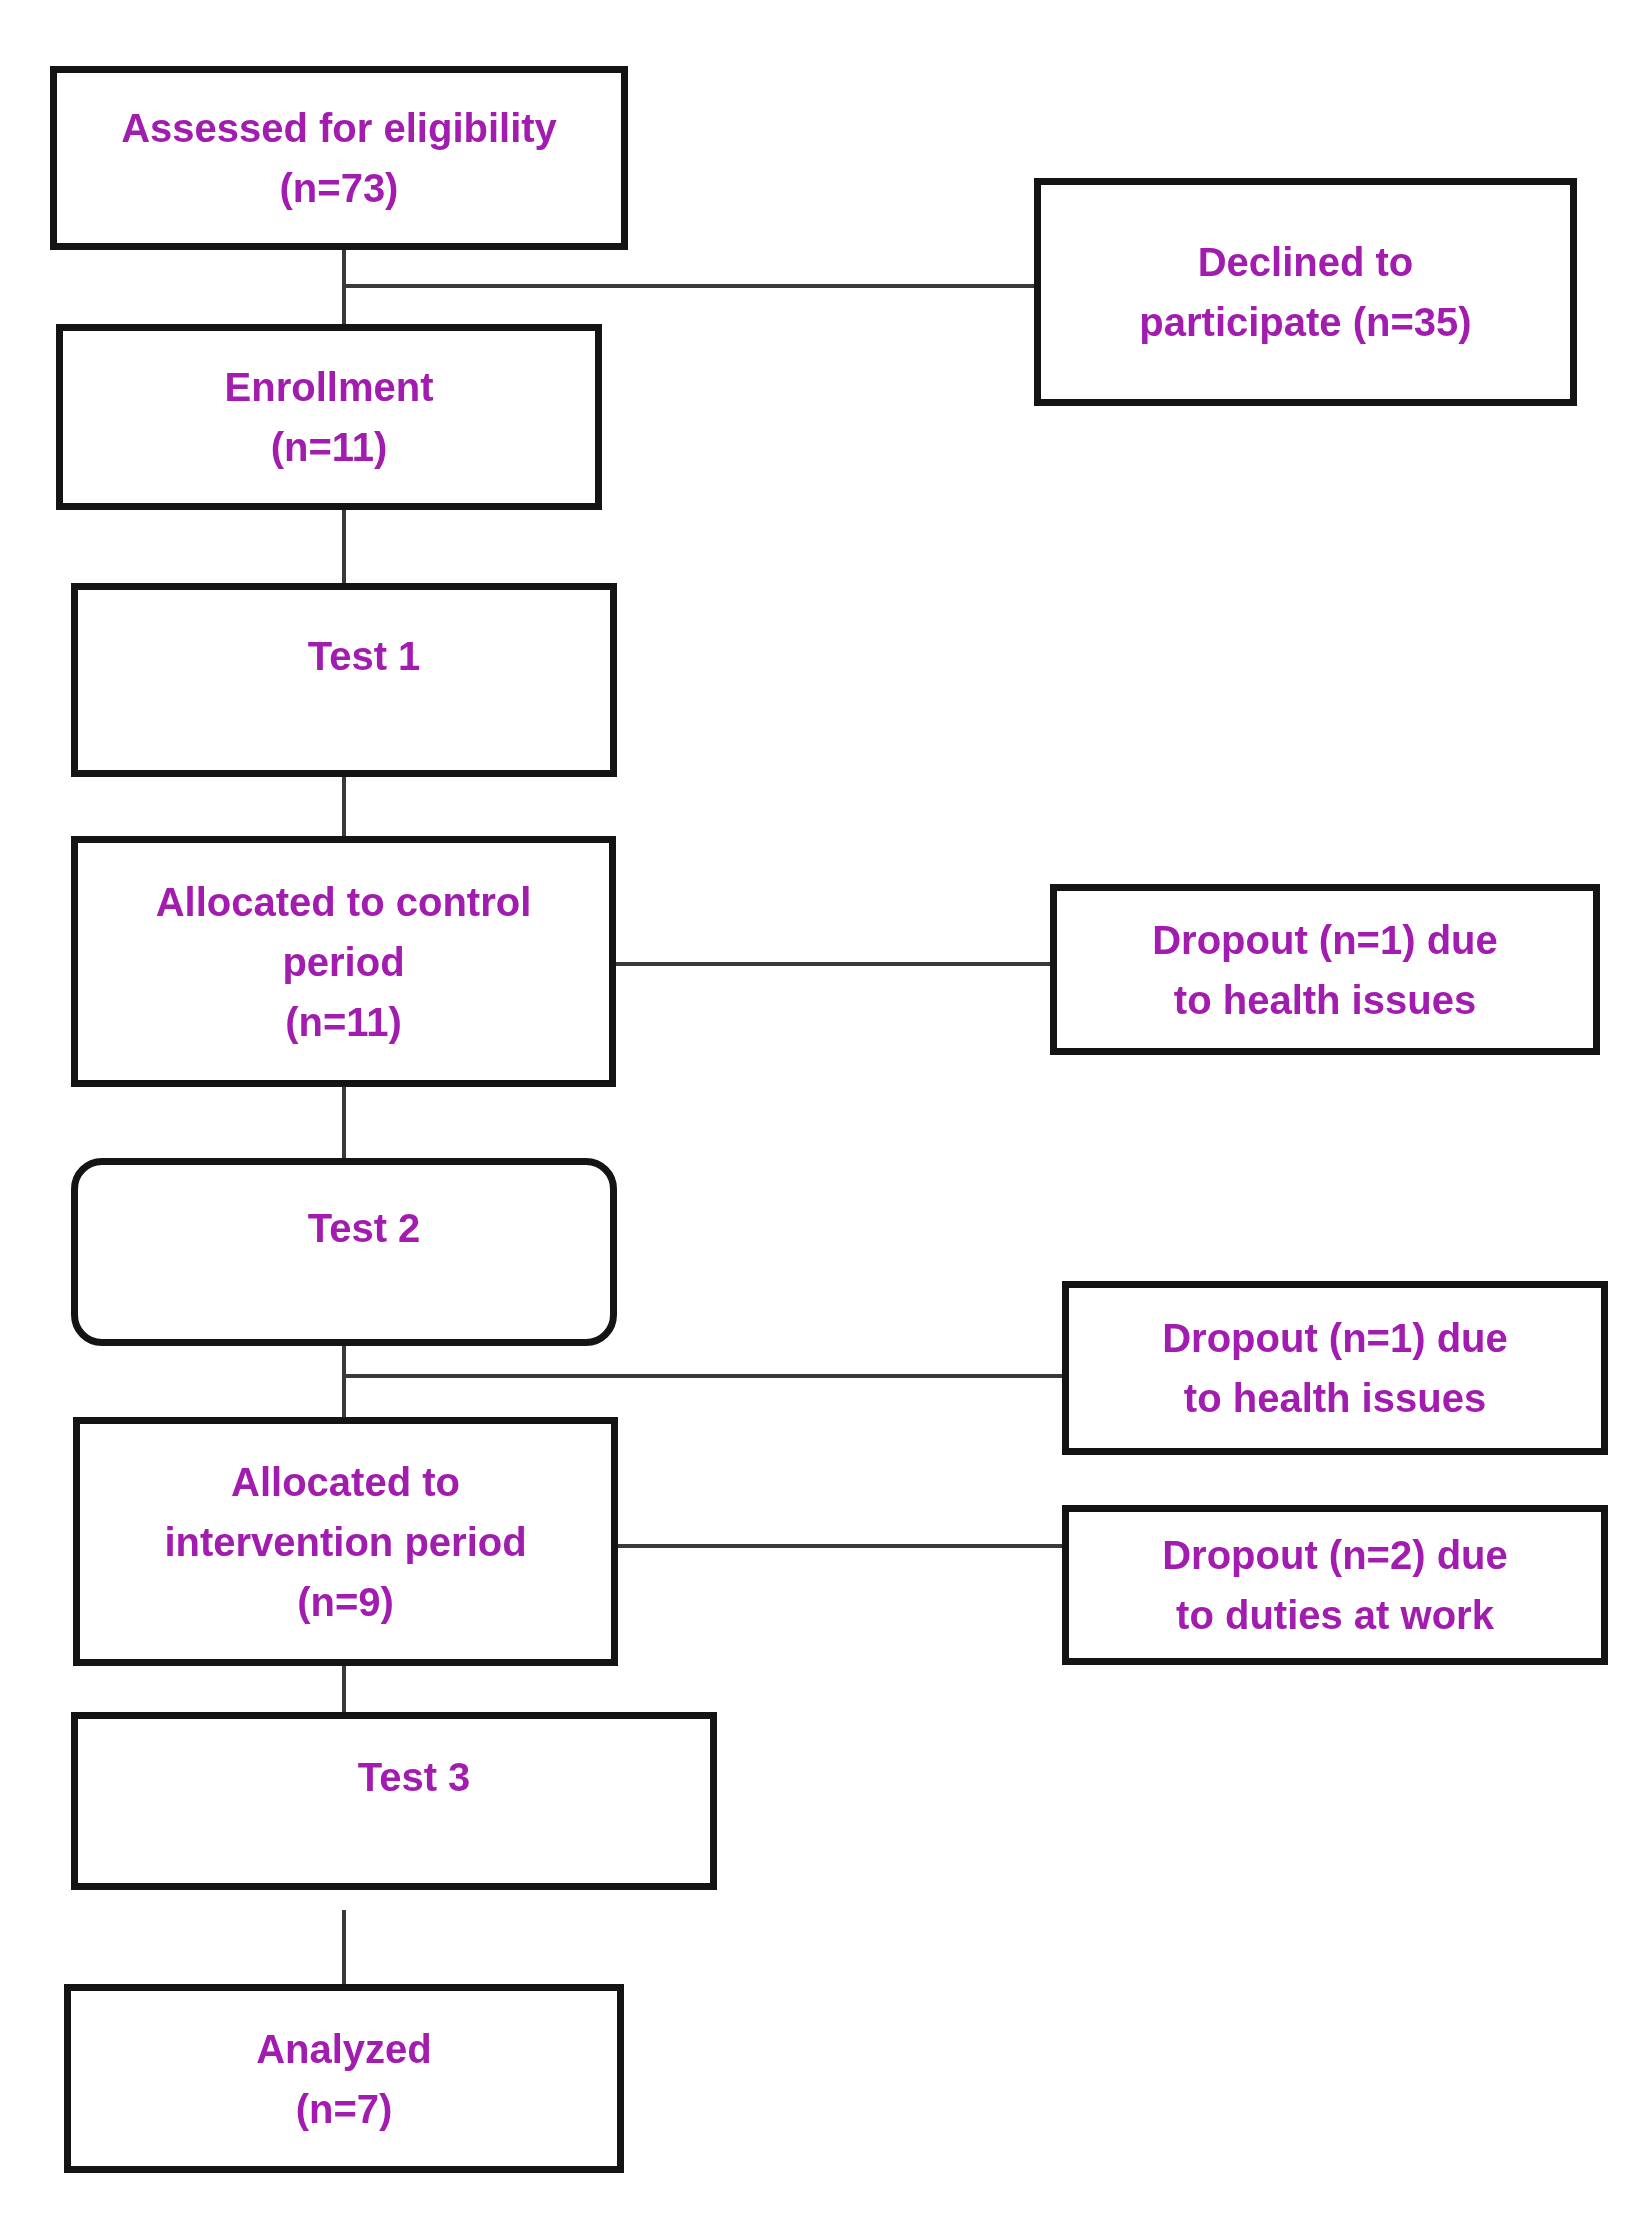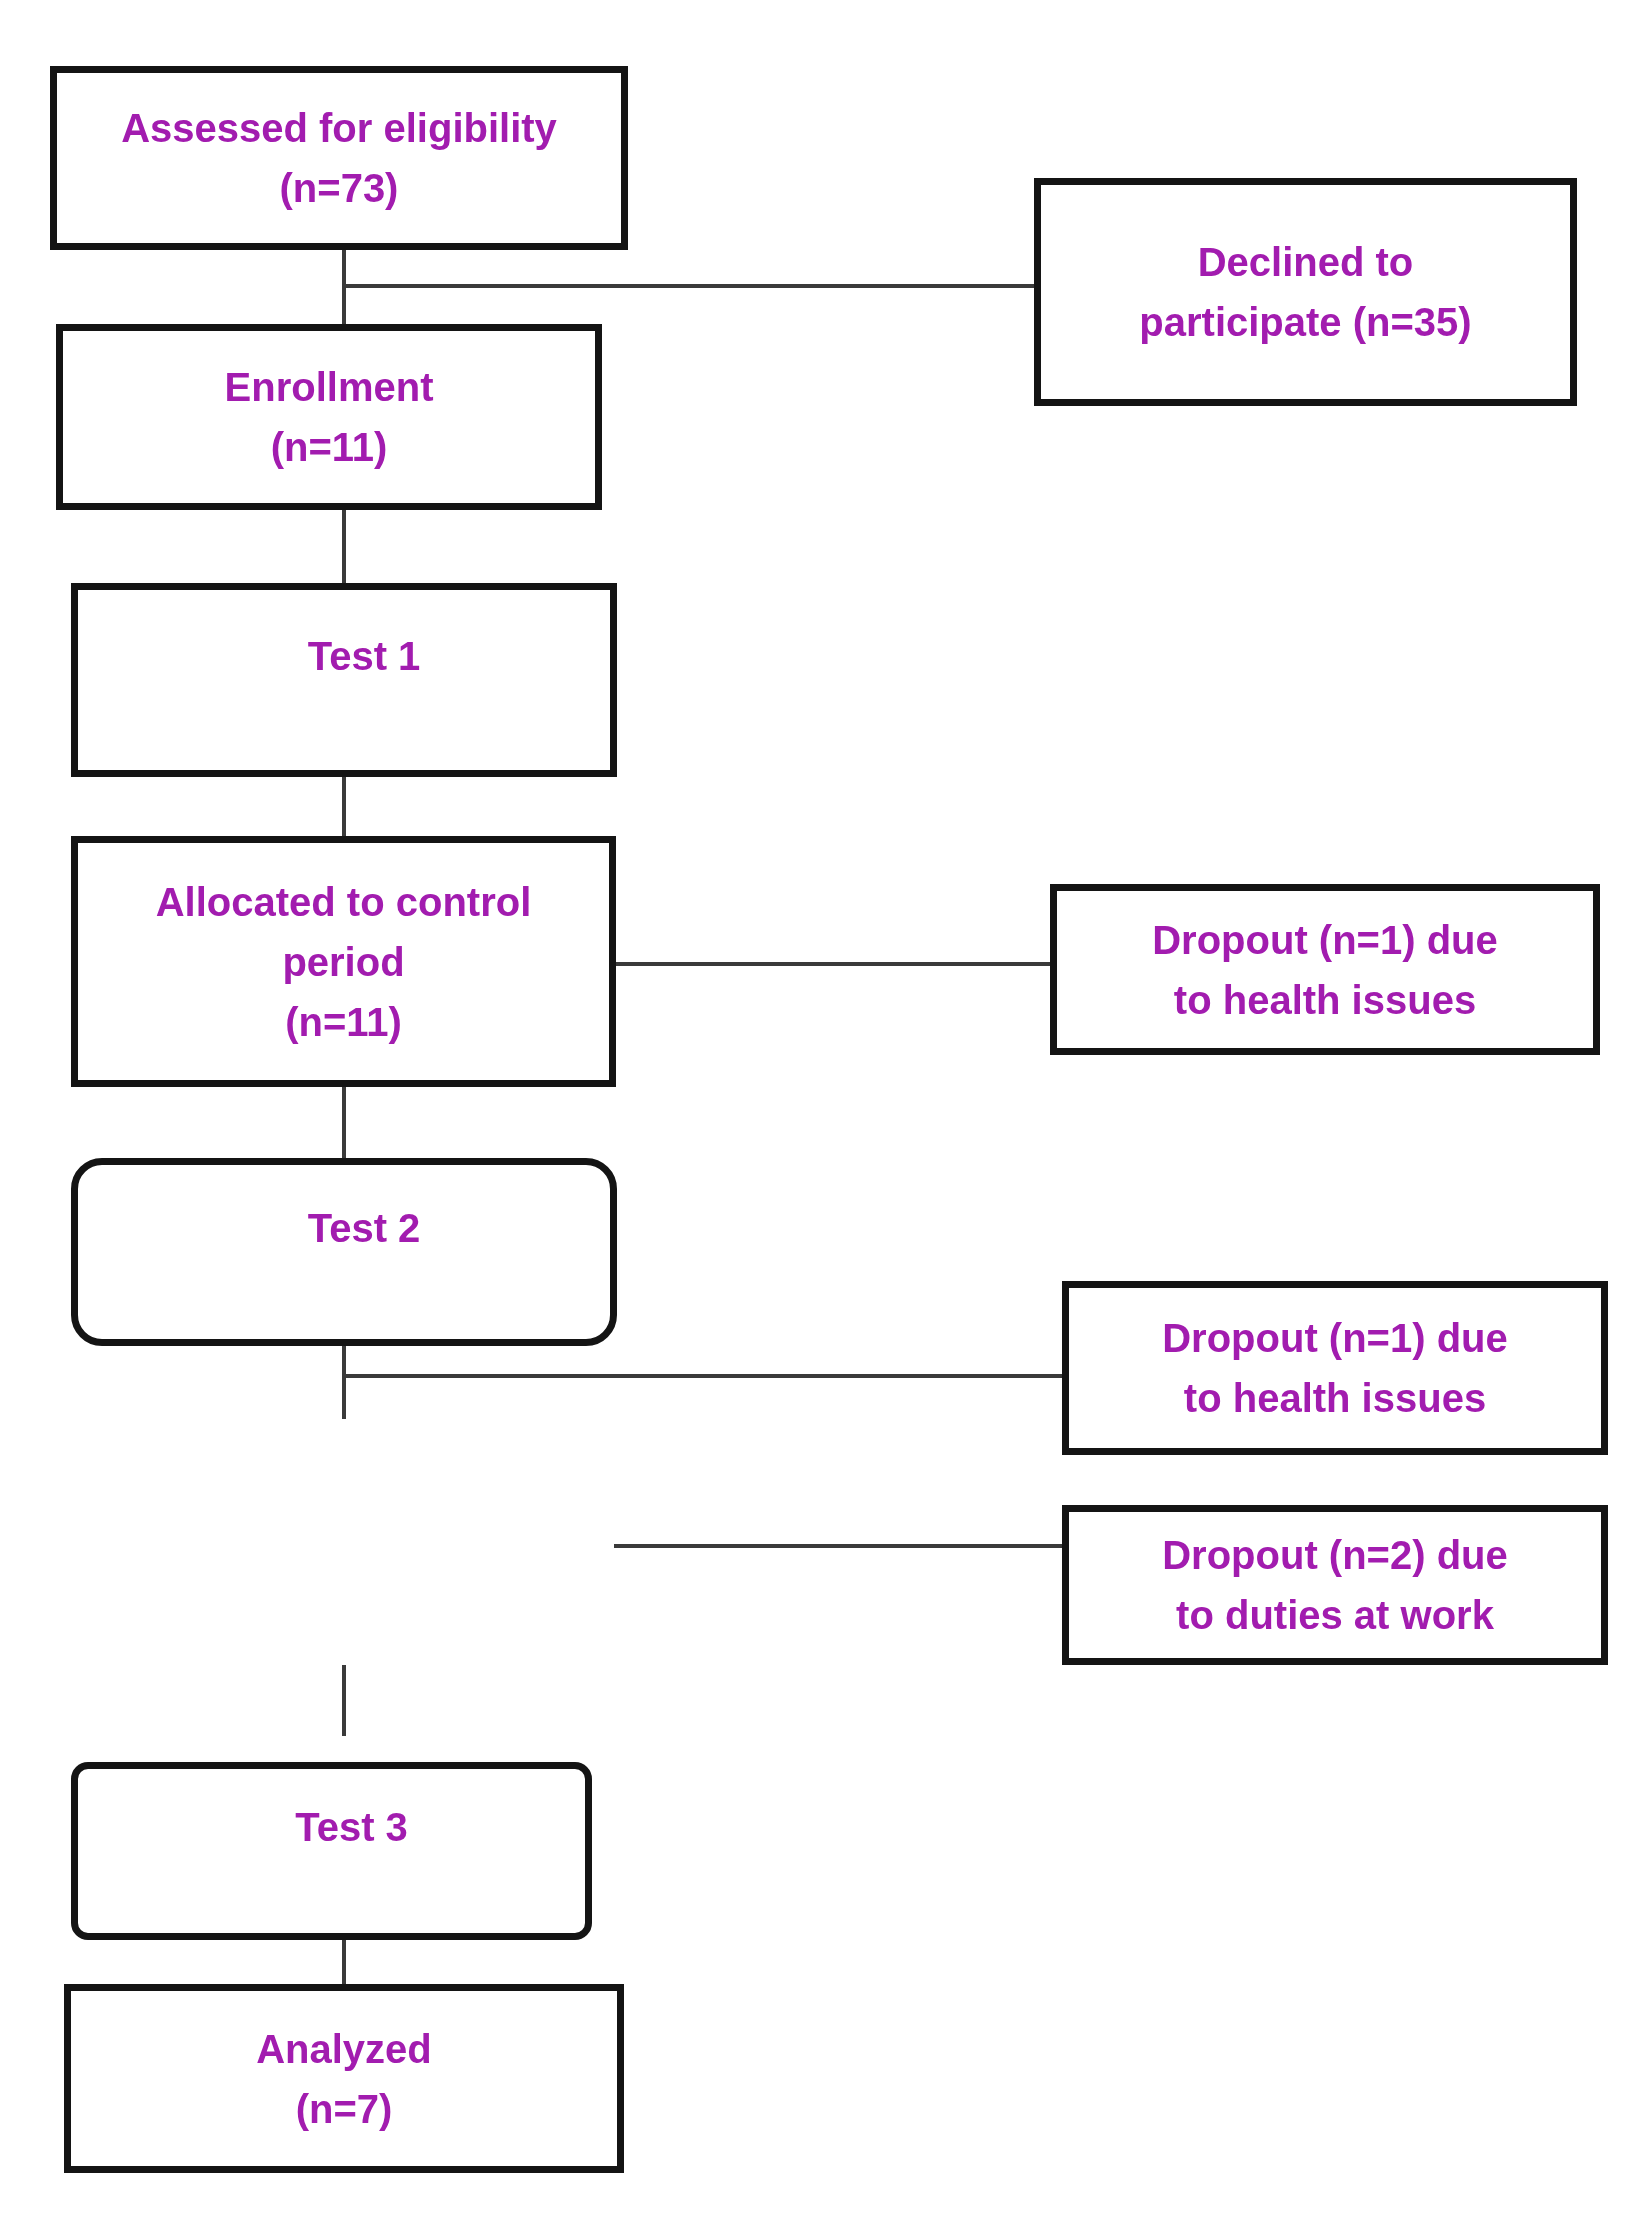--- a/index.html
+++ b/index.html
@@ -61,22 +61,25 @@
 (n=11)</div>
 
   <div class="node lift" style="left:71px; top:583px; width:546px; height:194px;">Test 1</div>
 
   <div class="node" style="left:71px; top:836px; width:545px; height:251px;">Allocated to control
 period
 (n=11)</div>
 
   <div class="node lift" style="left:71px; top:1158px; width:546px; height:188px;border-radius:31px;">Test 2</div>
 
+  <div class="node" style="left:73px; top:1417px; width:545px; height:249px;">Allocated to
+intervention period
+(n=9)</div>
 
-  <div class="node lift" style="left:71px; top:1762px; width:521px; height:178px;border-radius:17px;">Test 3</div>
+  <div class="node lift" style="left:71px; top:1712px; width:646px; height:178px;">Test 3</div>
 
   <div class="node" style="left:64px; top:1984px; width:560px; height:189px;">Analyzed
 (n=7)</div>
 
   <div class="node" style="left:1034px; top:178px; width:543px; height:228px;">Declined to
 participate (n=35)</div>
 
   <div class="node" style="left:1050px; top:884px; width:550px; height:171px;">Dropout (n=1) due
 to health issues</div>
 

